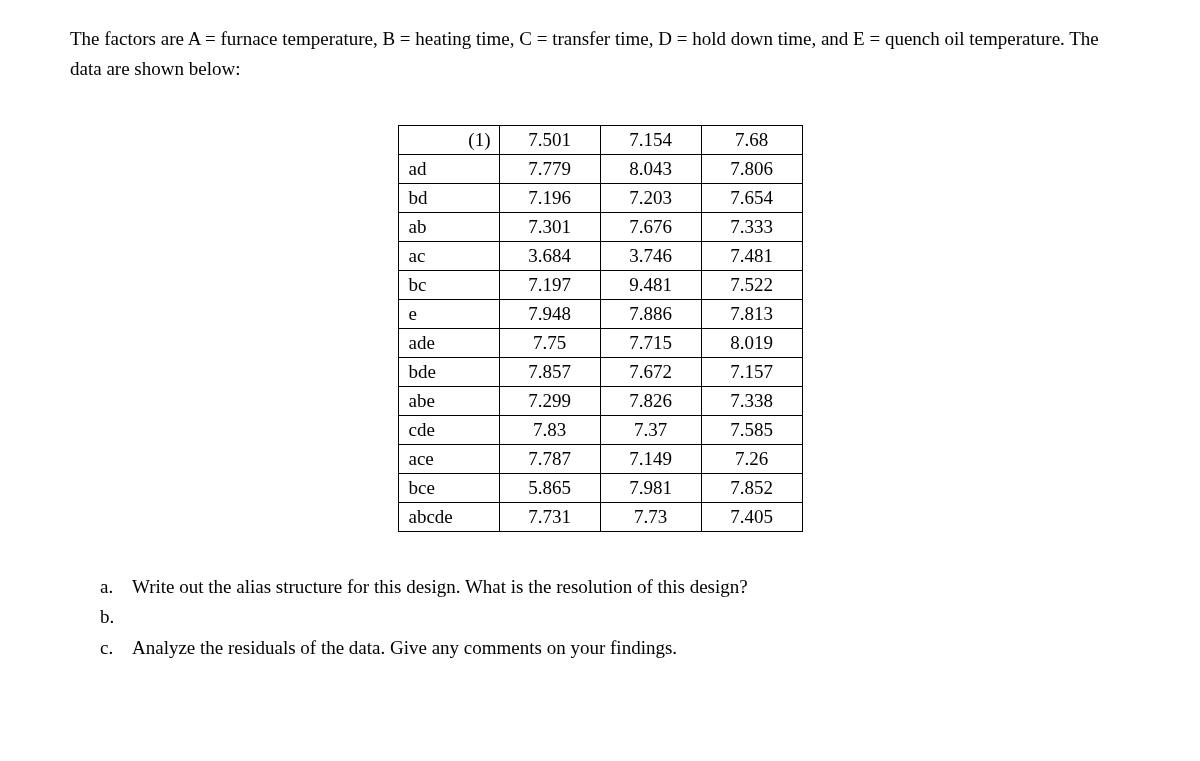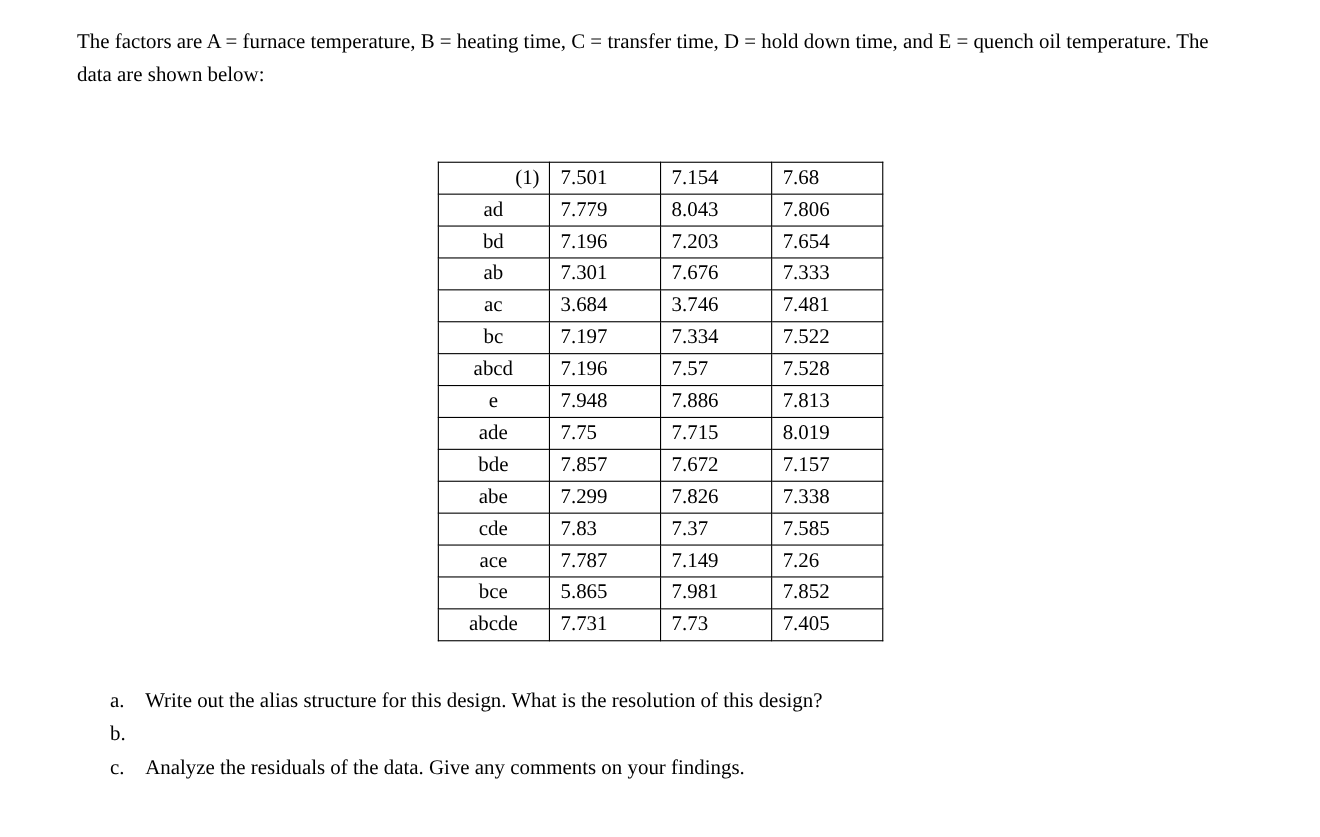--- a/index.html
+++ b/index.html
@@ -7,44 +7,44 @@
       font-size: 19px;
       color: #000;
       background: #fff;
       margin: 0;
       padding: 24px 70px;
       width: 1200px;
       box-sizing: border-box;
     }
     .intro {
       line-height: 1.6;
-      margin-bottom: 62px;
+      margin-bottom: 40px;
     }
     .data-table {
       border-collapse: collapse;
       margin: 0 auto 40px auto;
     }
     .data-table td {
       border: 1px solid #000;
       padding: 2px 10px;
       min-width: 80px;
       height: 24px;
       font-size: 19px;
     }
     .col-label {
-      text-align: center;
+      text-align: left;
       padding-left: 8px;
       padding-right: 30px;
     }
     .col-label.first {
       text-align: right;
       padding-right: 8px;
     }
     .col-val {
-      text-align: left;
+      text-align: center;
       padding-right: 8px;
     }
     .questions {
       padding-left: 30px;
       line-height: 1.6;
     }
     .q-row {
       display: flex;
       gap: 14px;
     }
@@ -85,28 +85,22 @@
       </tr>
       <tr>
         <td class="col-label">ac</td>
         <td class="col-val">3.684</td>
         <td class="col-val">3.746</td>
         <td class="col-val">7.481</td>
       </tr>
       <tr>
         <td class="col-label">bc</td>
         <td class="col-val">7.197</td>
-        <td class="col-val">7.334</td>
+        <td class="col-val">9.481</td>
         <td class="col-val">7.522</td>
-      </tr>
-      <tr>
-        <td class="col-label">abcd</td>
-        <td class="col-val">7.196</td>
-        <td class="col-val">7.57</td>
-        <td class="col-val">7.528</td>
       </tr>
       <tr>
         <td class="col-label">e</td>
         <td class="col-val">7.948</td>
         <td class="col-val">7.886</td>
         <td class="col-val">7.813</td>
       </tr>
       <tr>
         <td class="col-label">ade</td>
         <td class="col-val">7.75</td>

